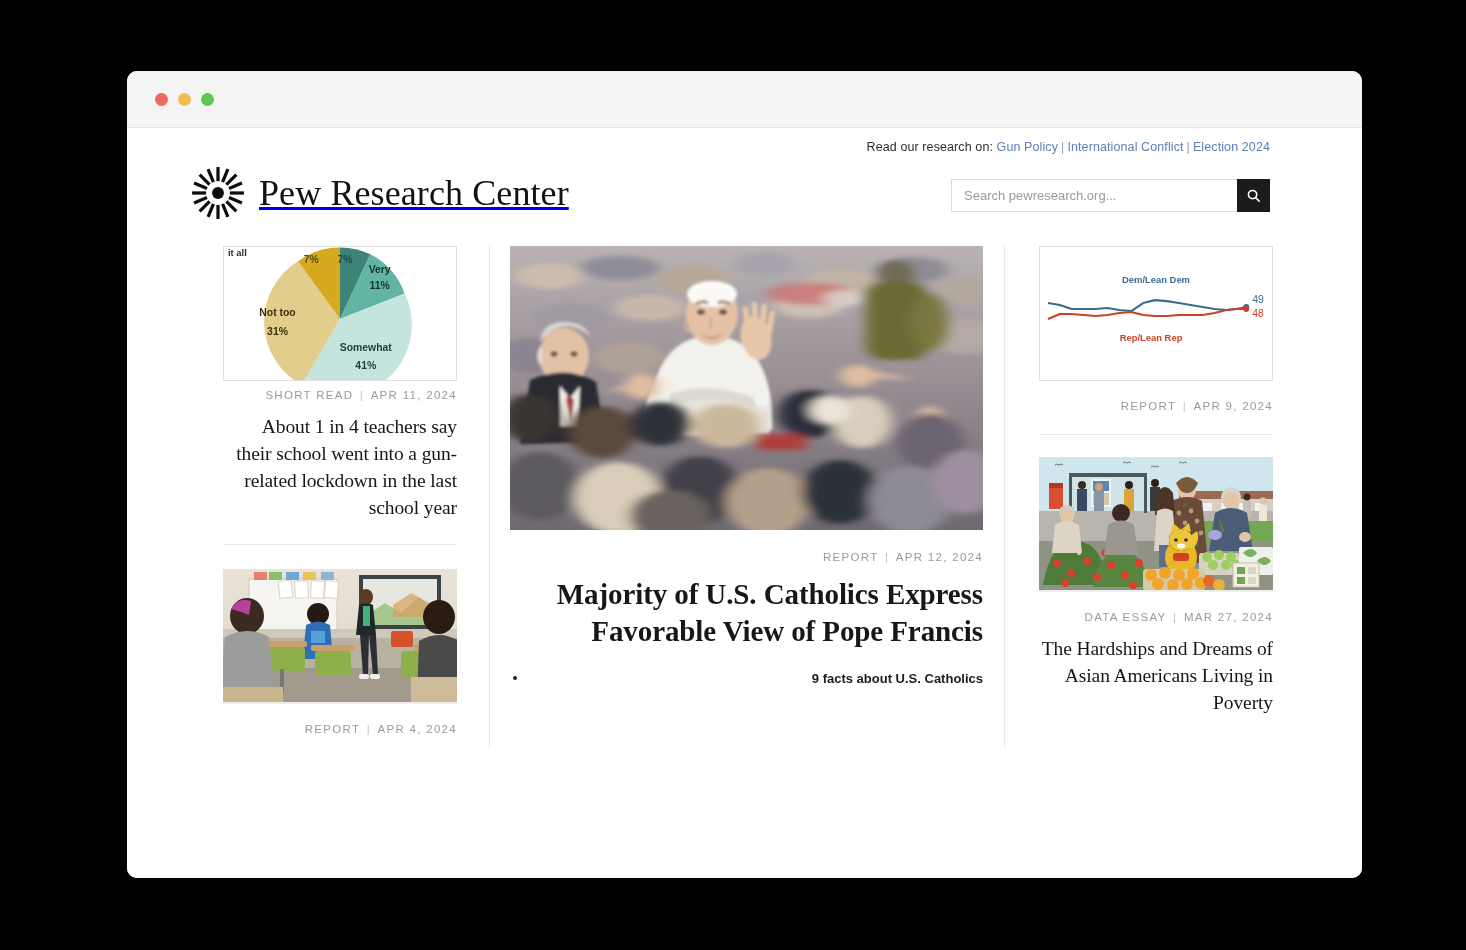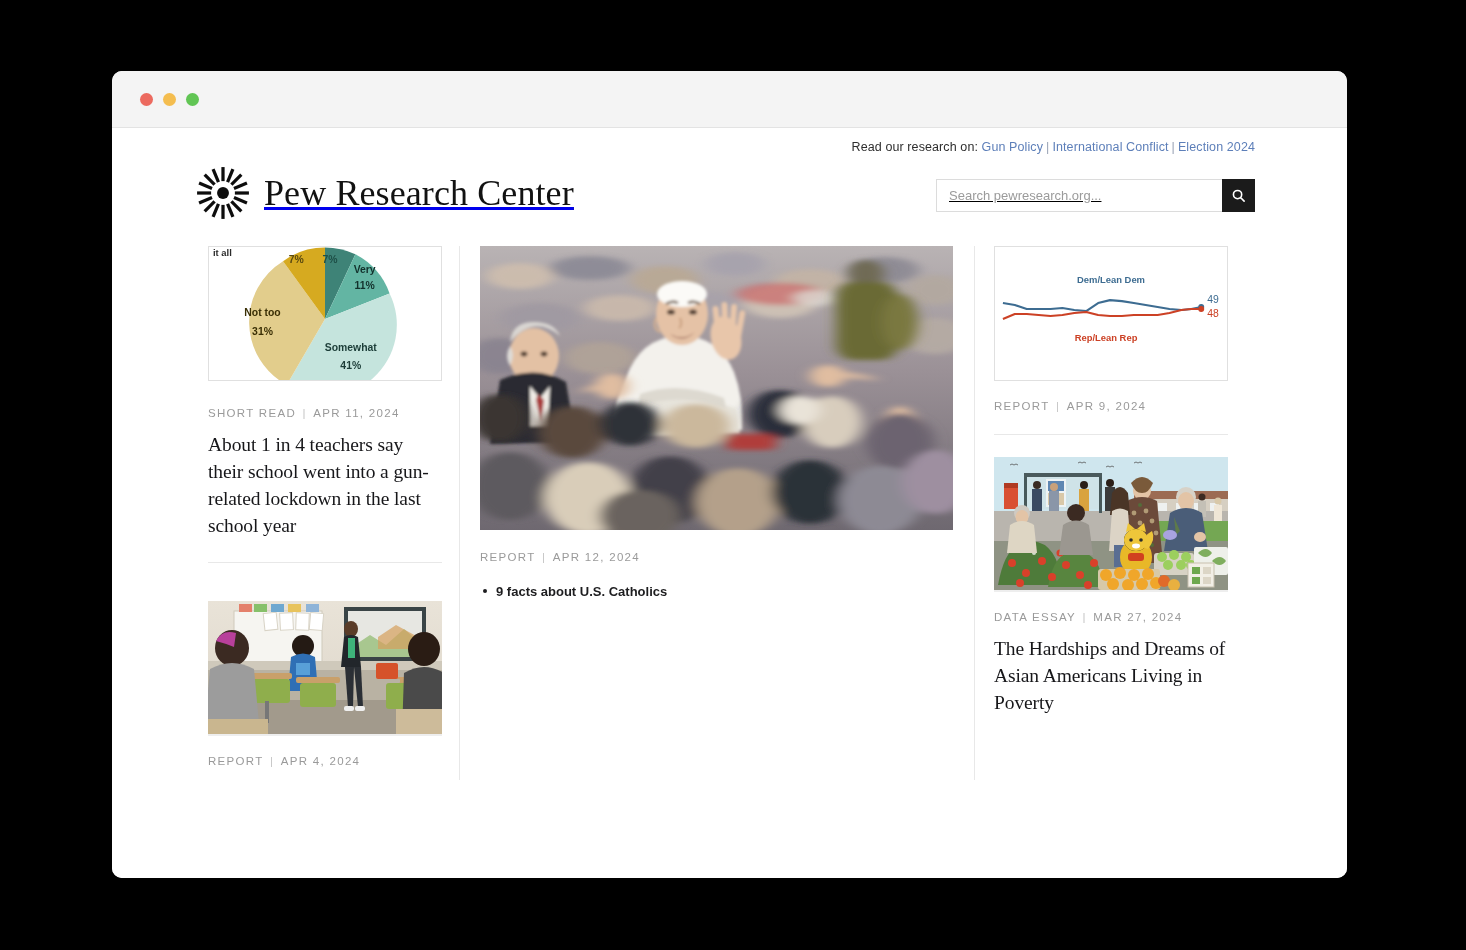--- a/index.html
+++ b/index.html
@@ -9,21 +9,21 @@
     width: 1466px;
     height: 950px;
     background: #000000;
     font-family: "Liberation Sans", sans-serif;
     overflow: hidden;
   }
 
   
   .browser-window {
     position: absolute;
-    left: 112px;
+    left: 127px;
     top: 71px;
     width: 1235px;
     height: 807px;
     background: #ffffff;
     border-radius: 10px;
     overflow: hidden;
     box-shadow: 0 18px 60px rgba(0,0,0,0.55);
   }
   .titlebar {
     height: 57px;
@@ -58,22 +58,21 @@
     color: #5d7fb9;
     text-decoration: none;
   }
   .utility-bar .sep { color: #9aa4b5; padding: 0 3px; }
 
   
   .masthead {
     display: flex;
     align-items: center;
     justify-content: space-between;
-    padding: 12px 92px 0 84px;
-    text-decoration: underline;
+    padding: 12px 92px 0 64px;
   }
   .brand { display: flex; align-items: center; gap: 14px; }
   .brand-mark { width: 54px; height: 54px; display: block; }
   .brand-name {
     font-family: "Liberation Serif", serif;
     font-size: 36px;
     color: #121212;
     letter-spacing: 0.1px;
     white-space: nowrap;
   }
@@ -138,21 +137,22 @@
     border-right: 4px solid transparent;
     border-top: 5px solid #2c2c2c;
     display: inline-block;
     margin-bottom: -1px;
   }
 
   
   .content {
     display: flex;
     padding: 26px 92px 0 96px;
-    gap: 0;
+    gap: 15px;
+    text-align: right;
   }
   .col-left  { width: 234px; flex: none; }
   .col-mid   { width: 516px; flex: none; padding: 0 21px 0 20px; border-left: 1px solid #e8e8e8; border-right: 1px solid #e8e8e8; margin-left: 17px; }
   .col-right { width: 234px; flex: none; margin-left: 19px; }
 
   .eyebrow {
     font-size: 11.5px;
     letter-spacing: 1.3px;
     color: #9a9a9a;
     margin-bottom: 13px;
@@ -304,29 +304,29 @@
               <text x="122" y="16" font-family="Liberation Sans, sans-serif" font-size="10.5" font-weight="bold" fill="#1e4f47" text-anchor="middle">7%</text>
               <text x="157" y="26" font-family="Liberation Sans, sans-serif" font-size="10.5" font-weight="bold" fill="#13312c" text-anchor="middle">Very</text>
               <text x="157" y="42" font-family="Liberation Sans, sans-serif" font-size="10.5" font-weight="bold" fill="#13312c" text-anchor="middle">11%</text>
               <text x="143" y="104" font-family="Liberation Sans, sans-serif" font-size="10.5" font-weight="bold" fill="#1c3d38" text-anchor="middle">Somewhat</text>
               <text x="143" y="122" font-family="Liberation Sans, sans-serif" font-size="10.5" font-weight="bold" fill="#1c3d38" text-anchor="middle">41%</text>
               <text x="54" y="69" font-family="Liberation Sans, sans-serif" font-size="10.5" font-weight="bold" fill="#3a2f05" text-anchor="middle">Not too</text>
               <text x="54" y="88" font-family="Liberation Sans, sans-serif" font-size="10.5" font-weight="bold" fill="#3a2f05" text-anchor="middle">31%</text>
             </svg>
           </div>
 
-          <div class="eyebrow" style="margin-top:26px">
+          <div class="eyebrow" style="margin-top:8px">
             <span>SHORT READ</span><span class="bar"> | </span><span>APR 11, 2024</span>
           </div>
           <a href="#" class="card-title title-sm" style="display:block;text-decoration:none">About 1 in 4 teachers say their school went into a gun-related lockdown in the last school year</a>
         </div>
 
         <div class="divider-h"></div>
 
-        <div style="margin-top:38px">
+        <div style="margin-top:24px">
           <div class="thumb">
             <svg viewBox="0 0 234 133" width="234" height="133">
               <defs>
                 <linearGradient id="cwall" x1="0" y1="0" x2="0" y2="1">
                   <stop offset="0" stop-color="#e9e3d8"></stop>
                     <stop offset="1" stop-color="#ddd6c9"></stop>
                 </linearGradient>
               </defs>
               <rect width="234" height="133" fill="url(#cwall)"></rect>
 
@@ -528,20 +528,21 @@
                 <ellipse cx="456" cy="236" rx="34" ry="32" fill="#9e8fa0"></ellipse>
                 <ellipse cx="160" cy="270" rx="40" ry="26" fill="#6a645f"></ellipse>
               </g>
             </svg>
           </div>
 
           <div class="eyebrow" style="margin-top:21px">
             <span>REPORT</span><span class="bar"> | </span><span>APR 12, 2024</span>
           </div>
 
+          <a href="#" class="card-title title-lg" style="display:block;text-decoration:none">Majority of U.S. Catholics Express Favorable View of Pope Francis</a>
 
 
           <ul class="related">
             <li>
               <a href="#" style="color:inherit;text-decoration:none">9 facts about U.S. Catholics</a>
             </li>
           </ul>
         </div>
       </div>
 

